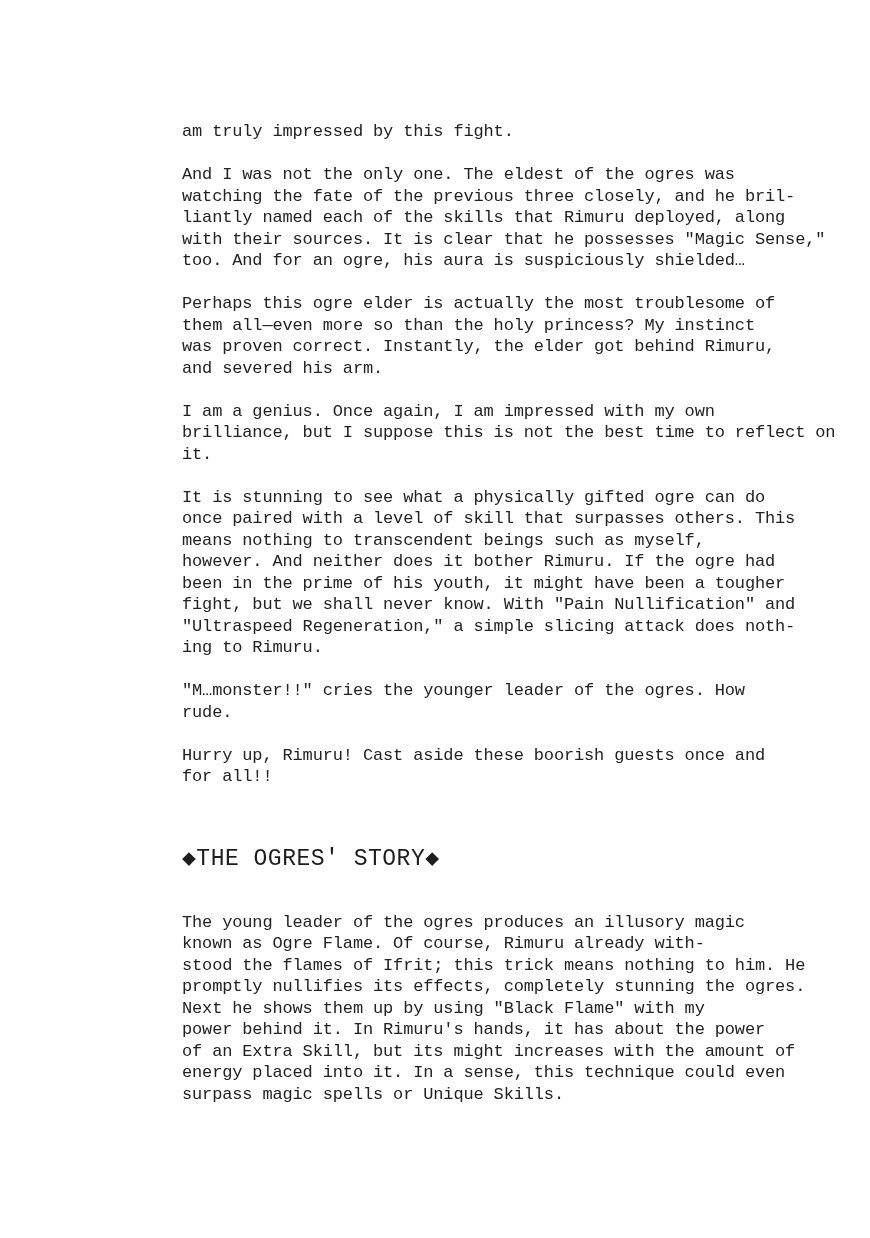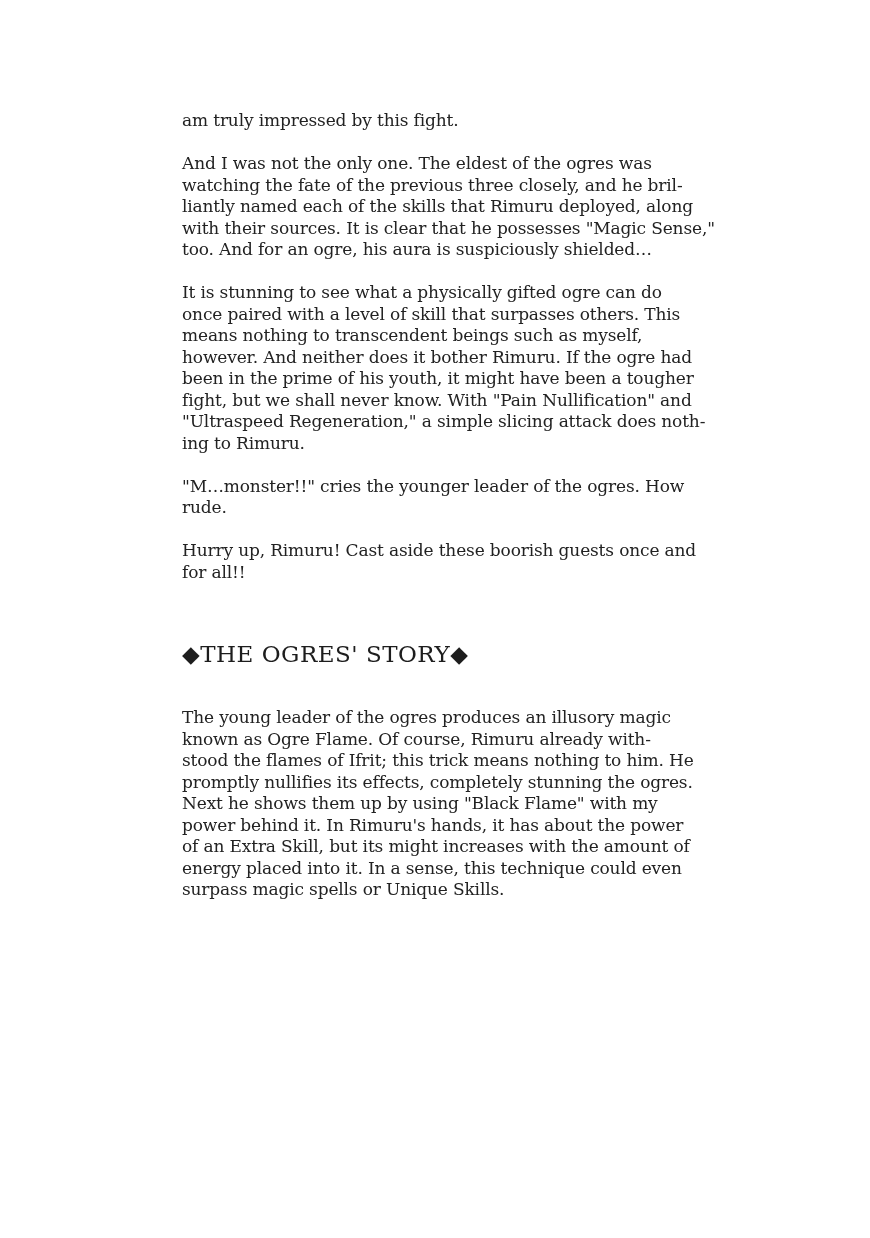--- a/index.html
+++ b/index.html
@@ -18,23 +18,24 @@
     position: absolute;
     left: 0;
     top: 0;
     width: 870px;
     height: 1238px;
     background: #ffffff;
   }
   .content {
     position: absolute;
     left: 182px;
-    top: 110px;
+    top: 121px;
     width: 518px;
     color: #222222;
+    font-family: Liberation Mono, monospace;
   }
   .para {
     font-size: 17px;
     line-height: 21.5px;
     letter-spacing: -0.15px;
     white-space: pre;
     margin: 0 0 21.5px 0;
   }
   .section-heading {
     font-size: 23px;
@@ -52,20 +53,27 @@
 
 <div class="page">
   <div class="content">
 
     <div class="para">am truly impressed by this fight.</div>
     <div class="para">And I was not the only one. The eldest of the ogres was
 watching the fate of the previous three closely, and he bril-
 liantly named each of the skills that Rimuru deployed, along
 with their sources. It is clear that he possesses "Magic Sense,"
 too. And for an ogre, his aura is suspiciously shielded…</div>
+    <div class="para">Perhaps this ogre elder is actually the most troublesome of
+them all—even more so than the holy princess? My instinct
+was proven correct. Instantly, the elder got behind Rimuru,
+and severed his arm.</div>
+    <div class="para">I am a genius. Once again, I am impressed with my own
+brilliance, but I suppose this is not the best time to reflect on
+it.</div>
     <div class="para">It is stunning to see what a physically gifted ogre can do
 once paired with a level of skill that surpasses others. This
 means nothing to transcendent beings such as myself,
 however. And neither does it bother Rimuru. If the ogre had
 been in the prime of his youth, it might have been a tougher
 fight, but we shall never know. With "Pain Nullification" and
 "Ultraspeed Regeneration," a simple slicing attack does noth-
 ing to Rimuru.</div>
     <div class="para">"M…monster!!" cries the younger leader of the ogres. How
 rude.</div>

